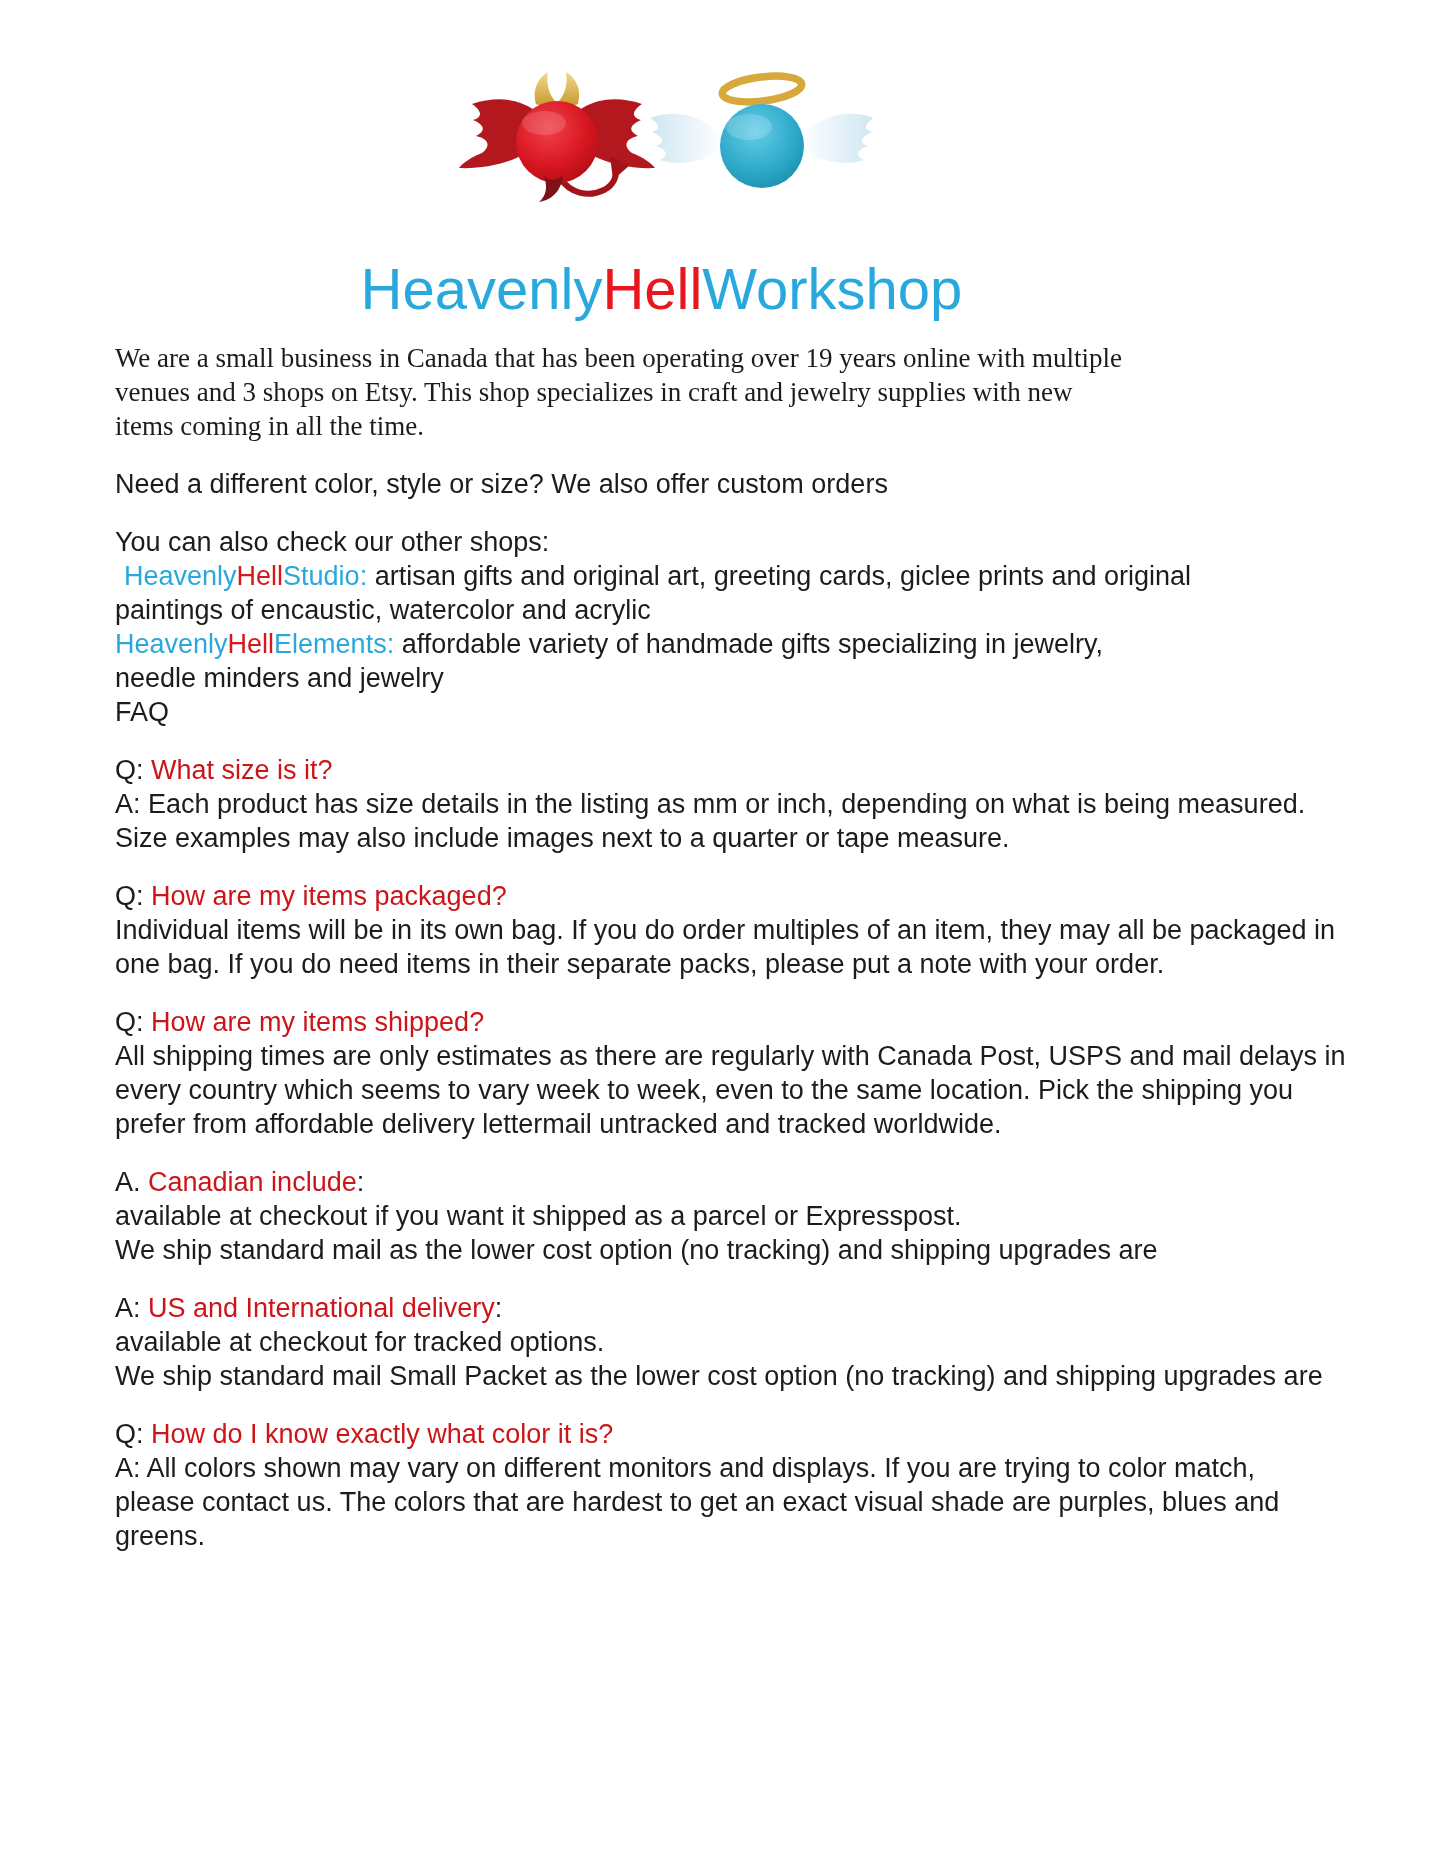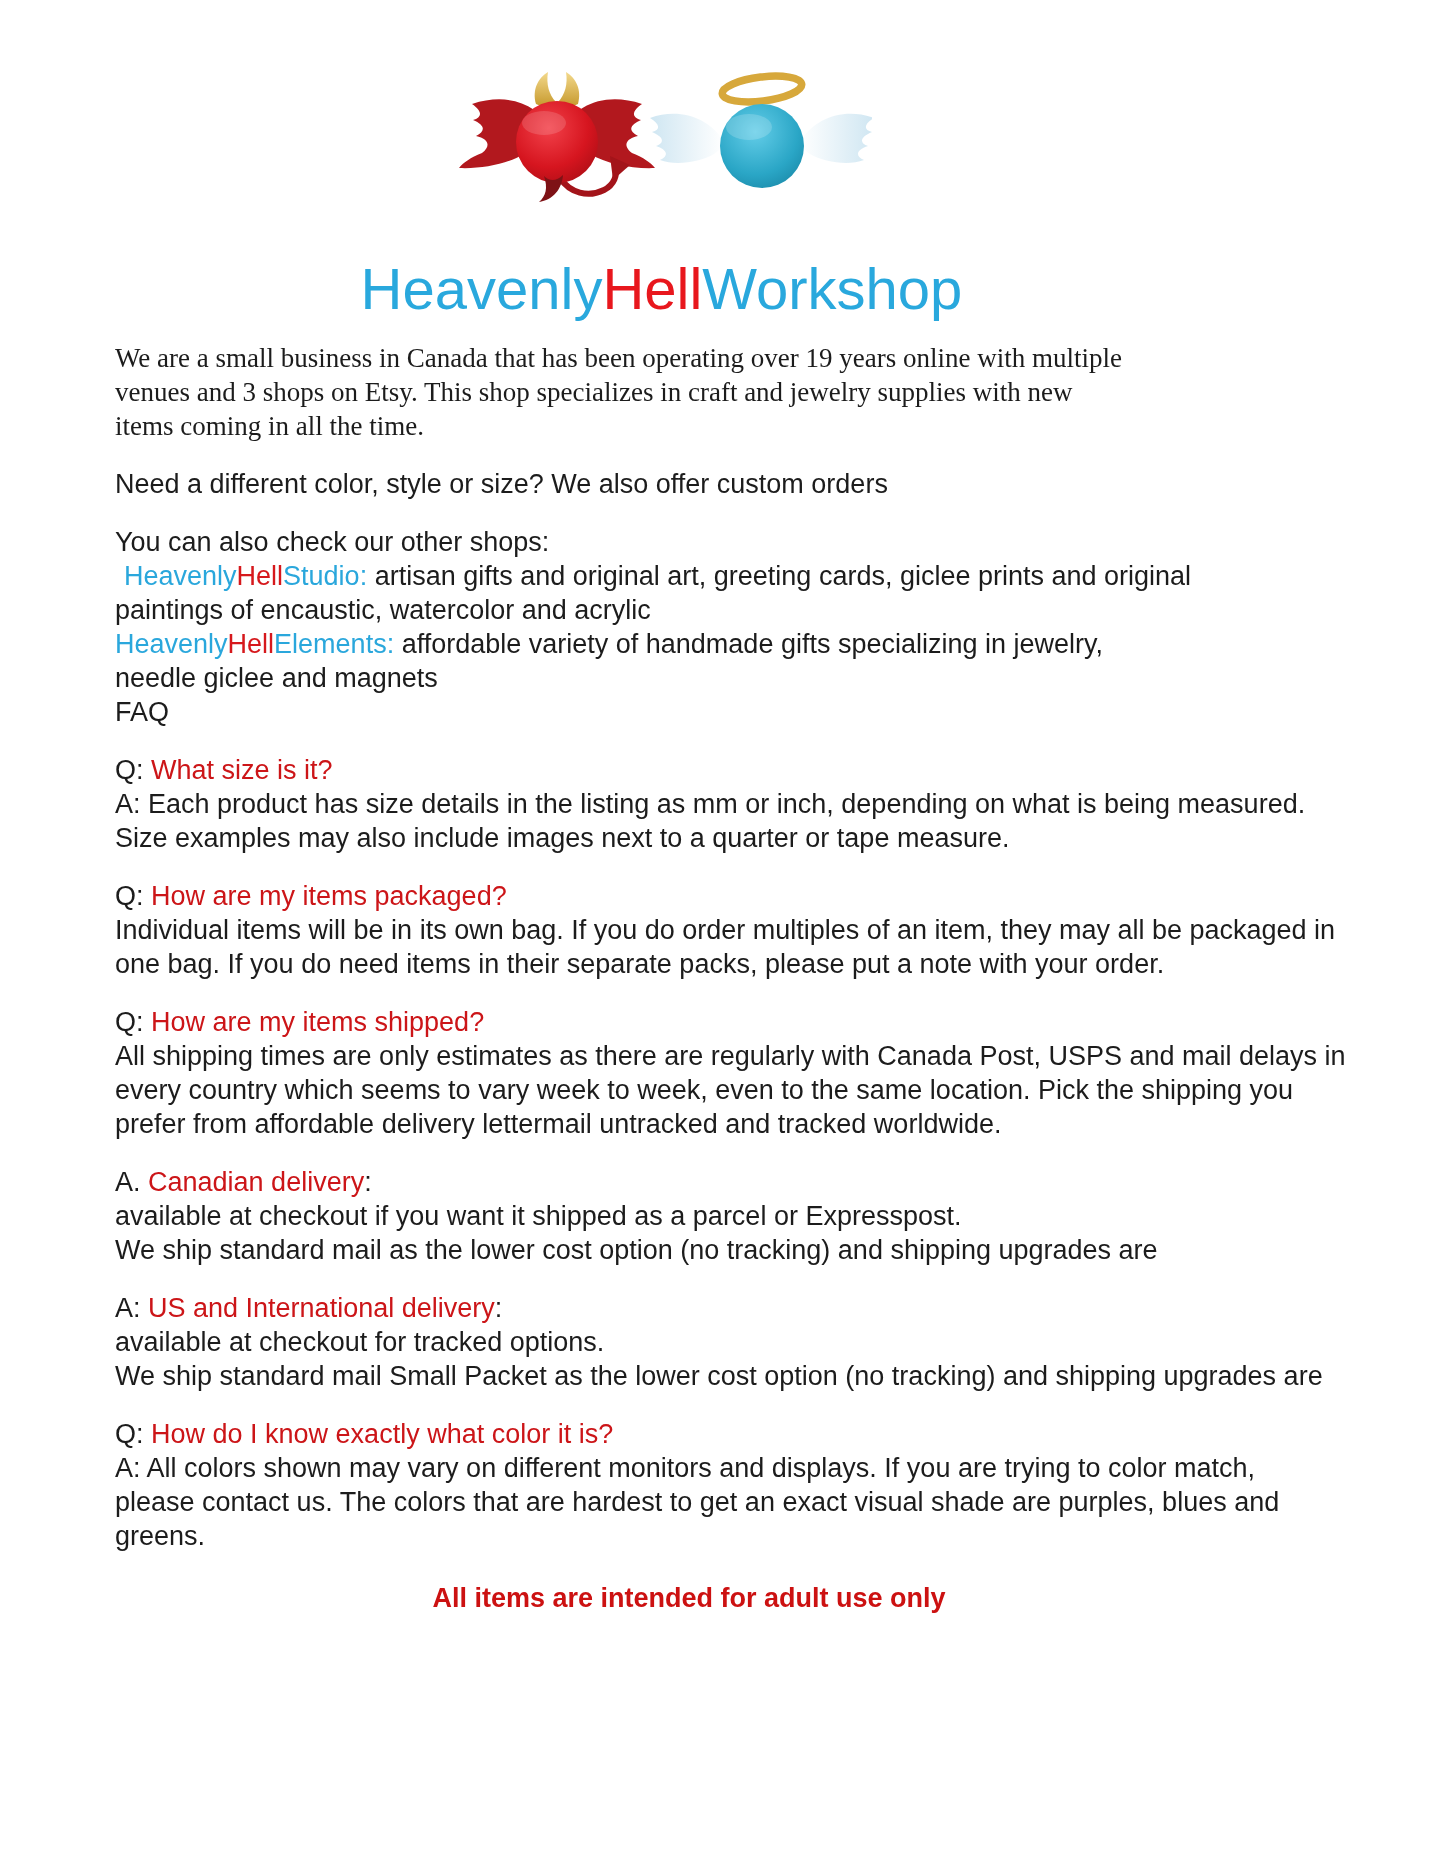--- a/index.html
+++ b/index.html
@@ -113,21 +113,21 @@
 
     <div class="block">
       <div class="ln">Need a different color, style or size? We also offer custom orders</div>
     </div>
 
     <div class="block">
       <div class="ln">You can also check our other shops:</div>
       <div class="ln indent"><span class="shop-link"><span class="lb">Heavenly</span><span class="lr">Hell</span><span class="lb">Studio:</span></span><span> artisan gifts and original art, greeting cards, giclee prints and original</span></div>
       <div class="ln">paintings of encaustic, watercolor and acrylic</div>
       <div class="ln"><span class="shop-link"><span class="lb">Heavenly</span><span class="lr">Hell</span><span class="lb">Elements:</span></span><span> affordable variety of handmade gifts specializing in jewelry,</span></div>
-      <div class="ln">needle giclee and magnets</div>
+      <div class="ln">needle minders and jewelry</div>
       <div class="ln">FAQ</div>
     </div>
 
     <div class="block">
       <div class="ln"><span>Q:</span><span class="qred"> What size is it?</span></div>
       <div class="ln">A: Each product has size details in the listing as mm or inch, depending on what is being measured.</div>
       <div class="ln">Size examples may also include images next to a quarter or tape measure.</div>
     </div>
 
     <div class="block">
@@ -137,34 +137,33 @@
     </div>
 
     <div class="block">
       <div class="ln"><span>Q:</span><span class="qred"> How are my items shipped?</span></div>
       <div class="ln">All shipping times are only estimates as there are regularly with Canada Post, USPS and mail delays in</div>
       <div class="ln">every country which seems to vary week to week, even to the same location. Pick the shipping you</div>
       <div class="ln">prefer from affordable delivery lettermail untracked and tracked worldwide.</div>
     </div>
 
     <div class="block">
-      <div class="ln"><span>A.</span><span class="qred"> Canadian delivery</span><span>:</span></div>
+      <div class="ln"><span>A.</span><span class="qred"> Canadian include</span><span>:</span></div>
       <div class="ln">available at checkout if you want it shipped as a parcel or Expresspost.</div>
       <div class="ln">We ship standard mail as the lower cost option (no tracking) and shipping upgrades are</div>
     </div>
 
     <div class="block">
       <div class="ln"><span>A:</span><span class="qred"> US and International delivery</span><span>:</span></div>
       <div class="ln">available at checkout for tracked options.</div>
       <div class="ln">We ship standard mail Small Packet as the lower cost option (no tracking) and shipping upgrades are</div>
     </div>
 
     <div class="block">
       <div class="ln"><span>Q:</span><span class="qred"> How do I know exactly what color it is?</span></div>
       <div class="ln">A: All colors shown may vary on different monitors and displays. If you are trying to color match,</div>
       <div class="ln">please contact us. The colors that are hardest to get an exact visual shade are purples, blues and</div>
       <div class="ln">greens.</div>
     </div>
 
-    <div class="adult-note">All items are intended for adult use only</div>
 
   </div>
 </div>
 
 </body></html>

